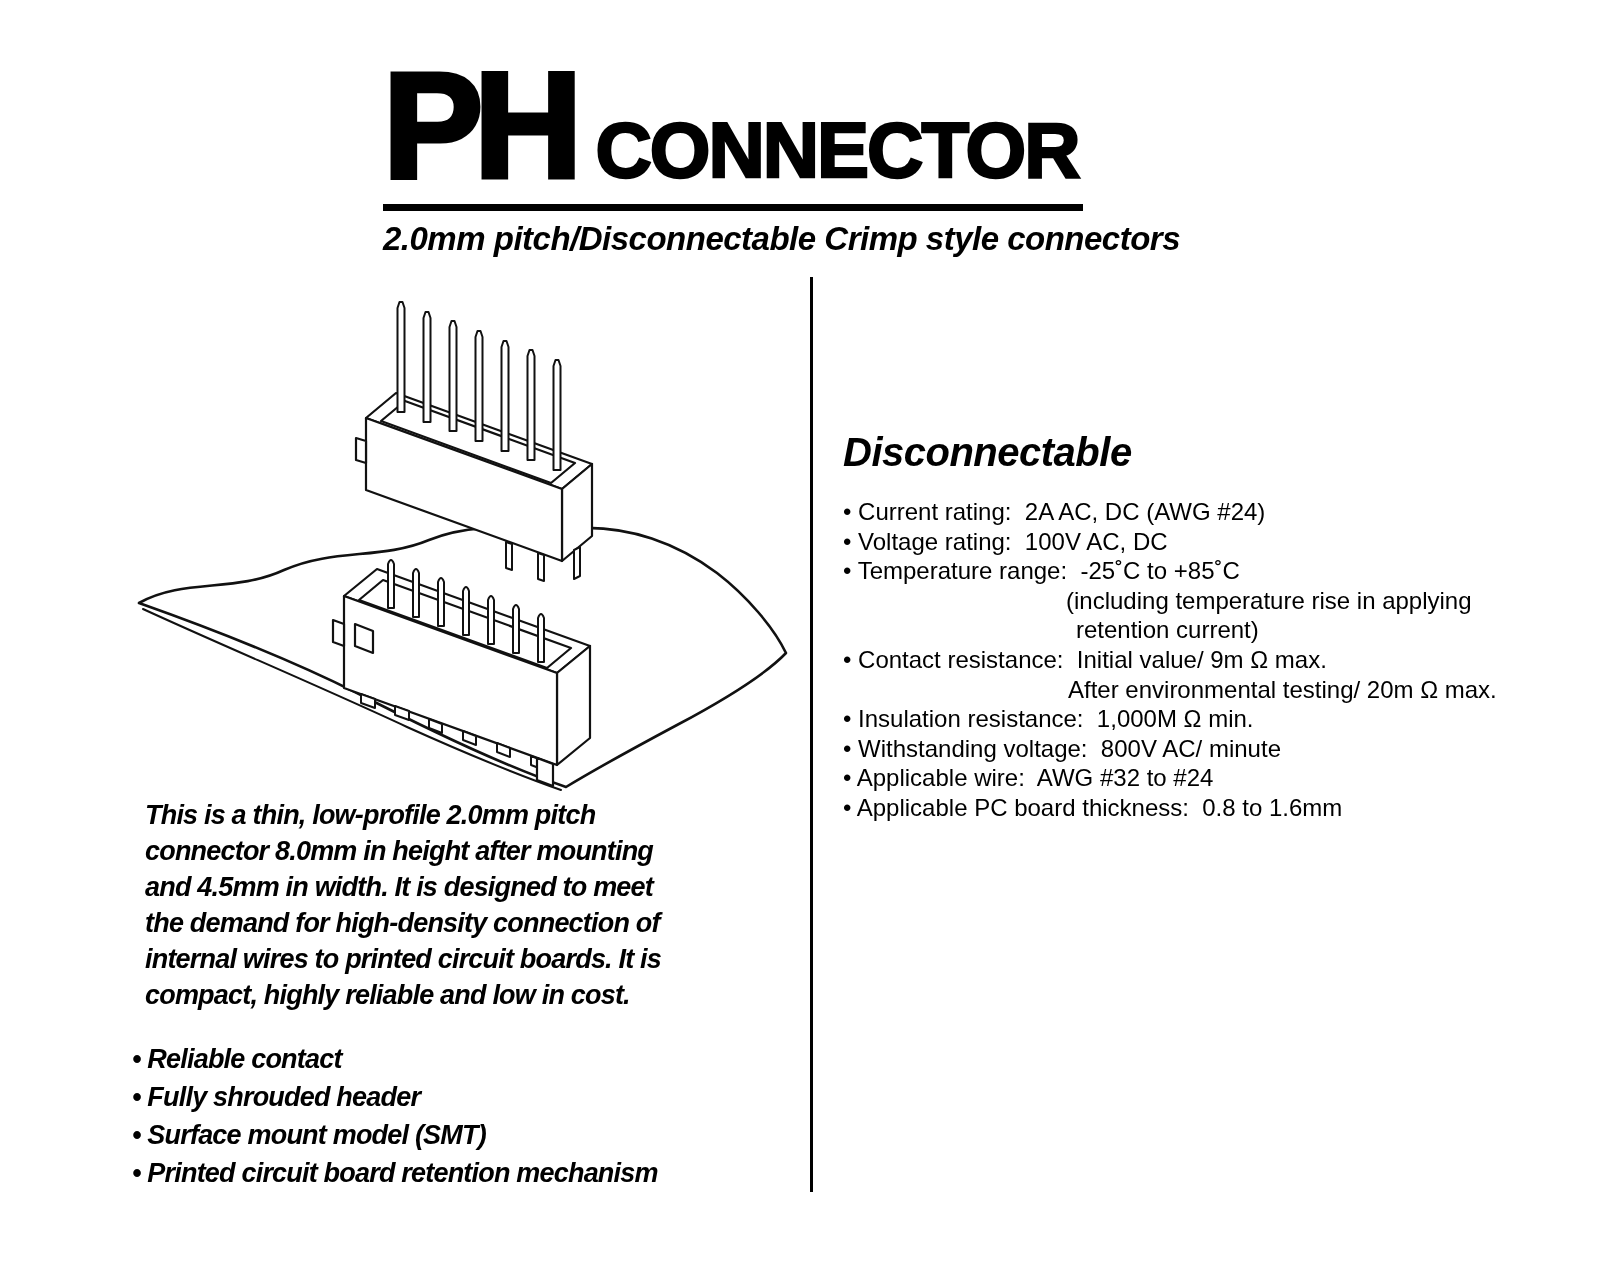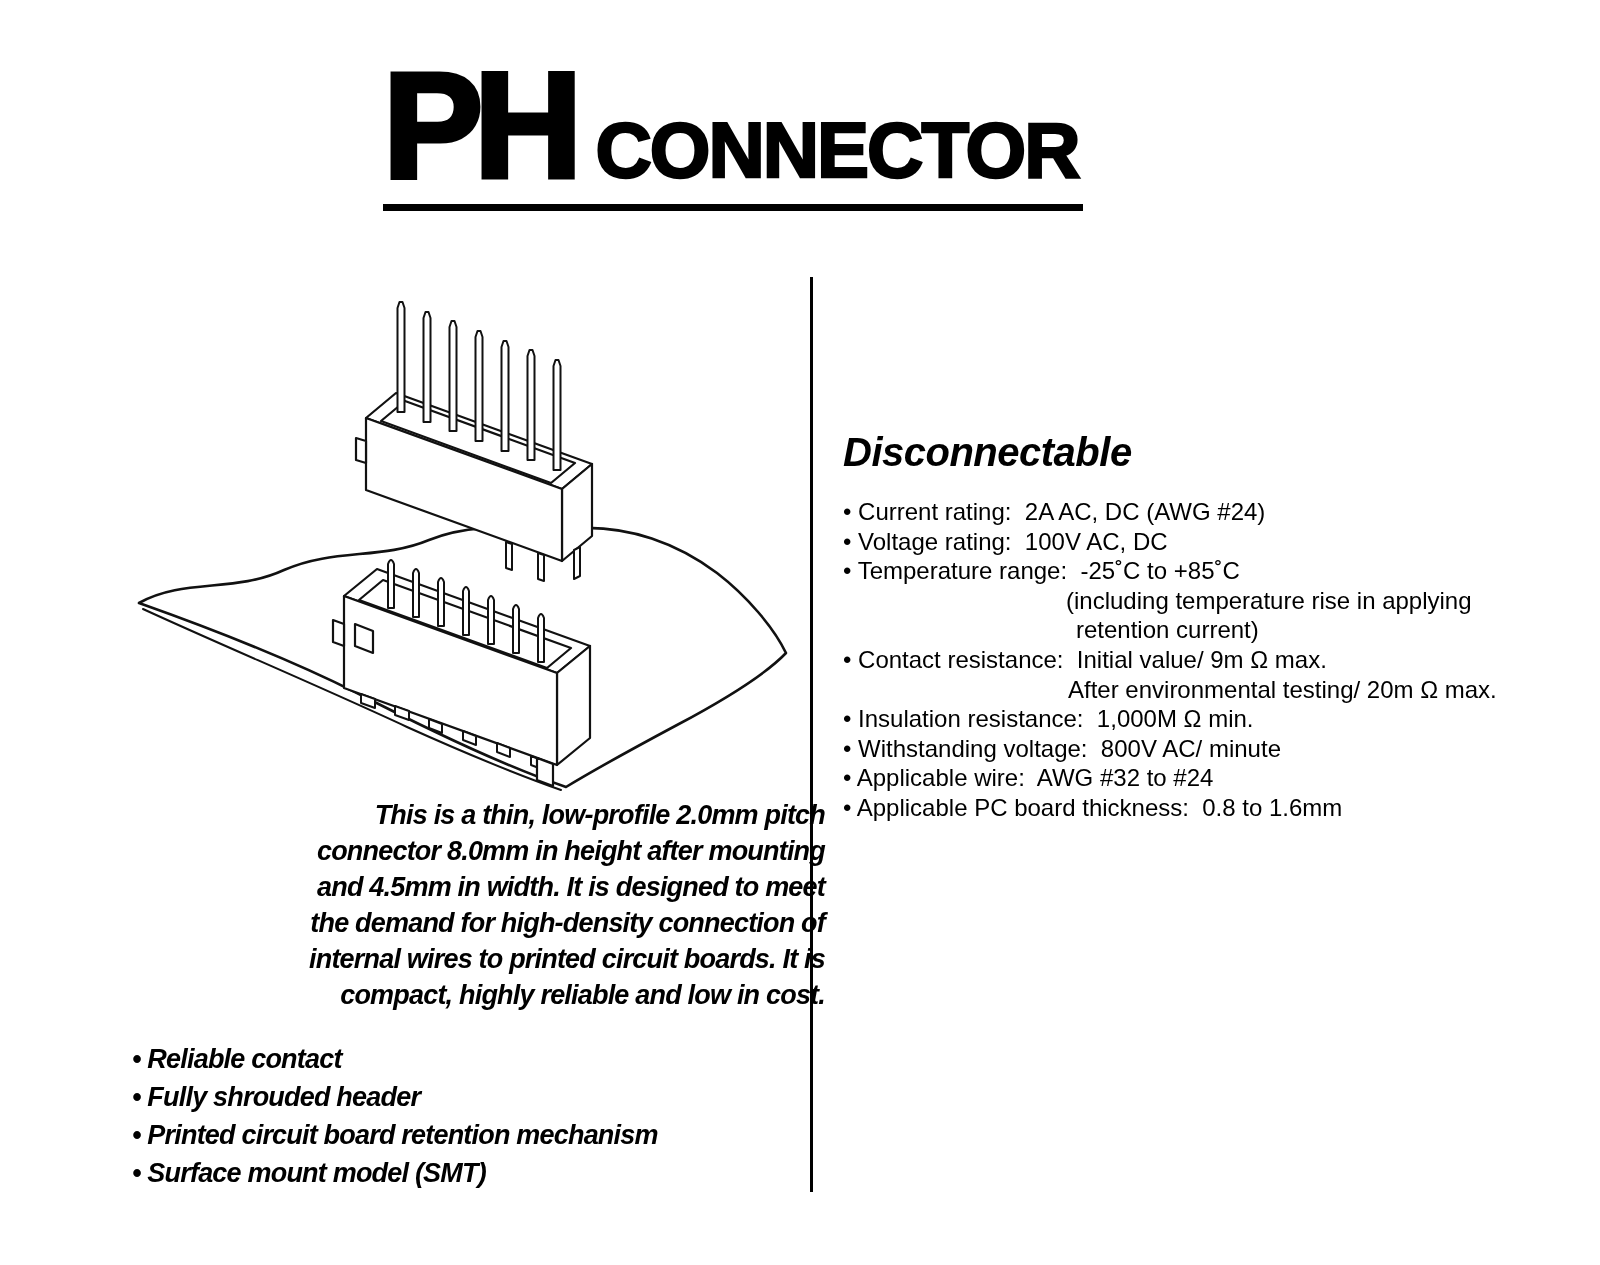--- a/index.html
+++ b/index.html
@@ -37,21 +37,21 @@
   
   .divider{
     position:absolute;left:810px;top:277px;
     width:3px;height:915px;background:#000;
   }
 
   
   .illustration{position:absolute;left:128px;top:278px;width:667px;height:517px;}
 
   
-  .description{position:absolute;left:145px;top:797px;width:680px;text-align:right;}
+  .description{position:absolute;left:145px;top:797px;width:680px;}
   .description .line{
     font-size:27px;font-weight:bold;font-style:italic;
     letter-spacing:-0.8px;line-height:36px;white-space:pre;
   }
   .features{position:absolute;left:132px;top:1040px;width:680px;}
   .features .item{
     font-size:27px;font-weight:bold;font-style:italic;
     letter-spacing:-0.8px;line-height:38px;white-space:pre;
   }
 
@@ -71,20 +71,21 @@
 </head>
 <body>
 
 <div class="page">
 
   <div class="title-block">
     <div class="title-line">
       <span class="title-main">PH</span><span class="title-sub">CONNECTOR</span>
     </div>
     <div class="title-underline"></div>
+    <div class="title-tagline">2.0mm pitch/Disconnectable Crimp style connectors</div>
   </div>
 
   <div class="divider"></div>
 
   <div class="illustration">
     <svg width="667" height="517" viewBox="0 0 665 517" xmlns="http://www.w3.org/2000/svg">
       <g fill="#ffffff" stroke="#111111" stroke-linejoin="round" stroke-linecap="round">
 
         <g>
           <path stroke-width="2.6" d="M10 325 C55 300 105 315 155 292 C205 270 252 282 300 262 C350 242 400 252 450 250 C500 248 548 265 588 295 C618 318 645 350 657 375 C635 398 595 422 548 447 C505 470 465 492 437 509 C375 488 300 452 228 415 C158 380 75 348 10 325 Z"></path>
@@ -149,22 +150,22 @@
     <div class="line">connector 8.0mm in height after mounting</div>
     <div class="line">and 4.5mm in width. It is designed to meet</div>
     <div class="line">the demand for high-density connection of</div>
     <div class="line">internal wires to printed circuit boards. It is</div>
     <div class="line">compact, highly reliable and low in cost.</div>
   </div>
 
   <div class="features">
     <div class="item">• Reliable contact</div>
     <div class="item">• Fully shrouded header</div>
+    <div class="item">• Surface mount model (SMT)</div>
     <div class="item">• Printed circuit board retention mechanism</div>
-    <div class="item">• Surface mount model (SMT)</div>
   </div>
 
   <div class="specs">
     <h2 class="specs-title">Disconnectable</h2>
     <div>
       <div class="spec-line">• Current rating:  2A AC, DC (AWG #24)</div>
       <div class="spec-line">• Voltage rating:  100V AC, DC</div>
       <div class="spec-line">• Temperature range:  -25˚C to +85˚C</div>
       <div class="spec-line ind-a">(including temperature rise in applying</div>
       <div class="spec-line ind-b">retention current)</div>

